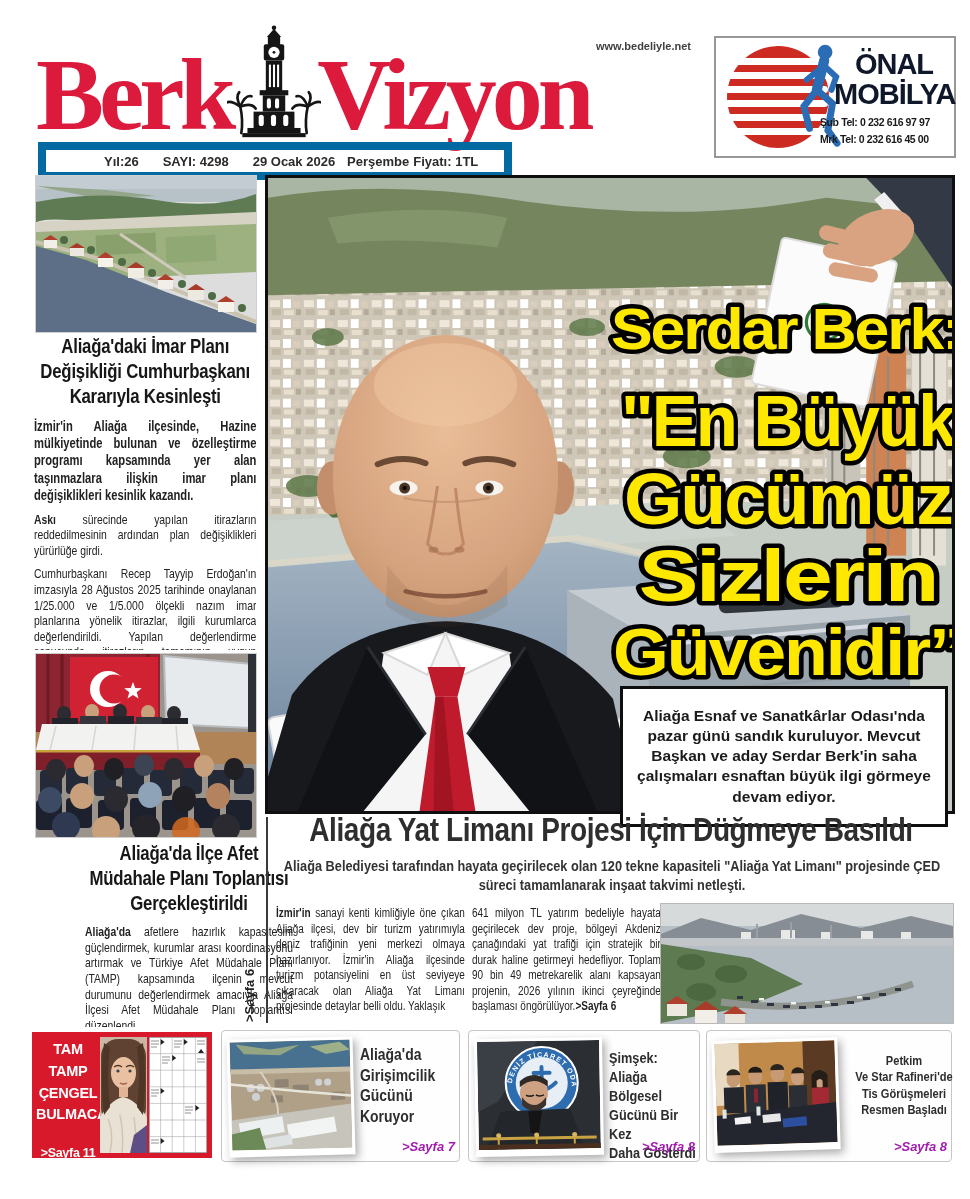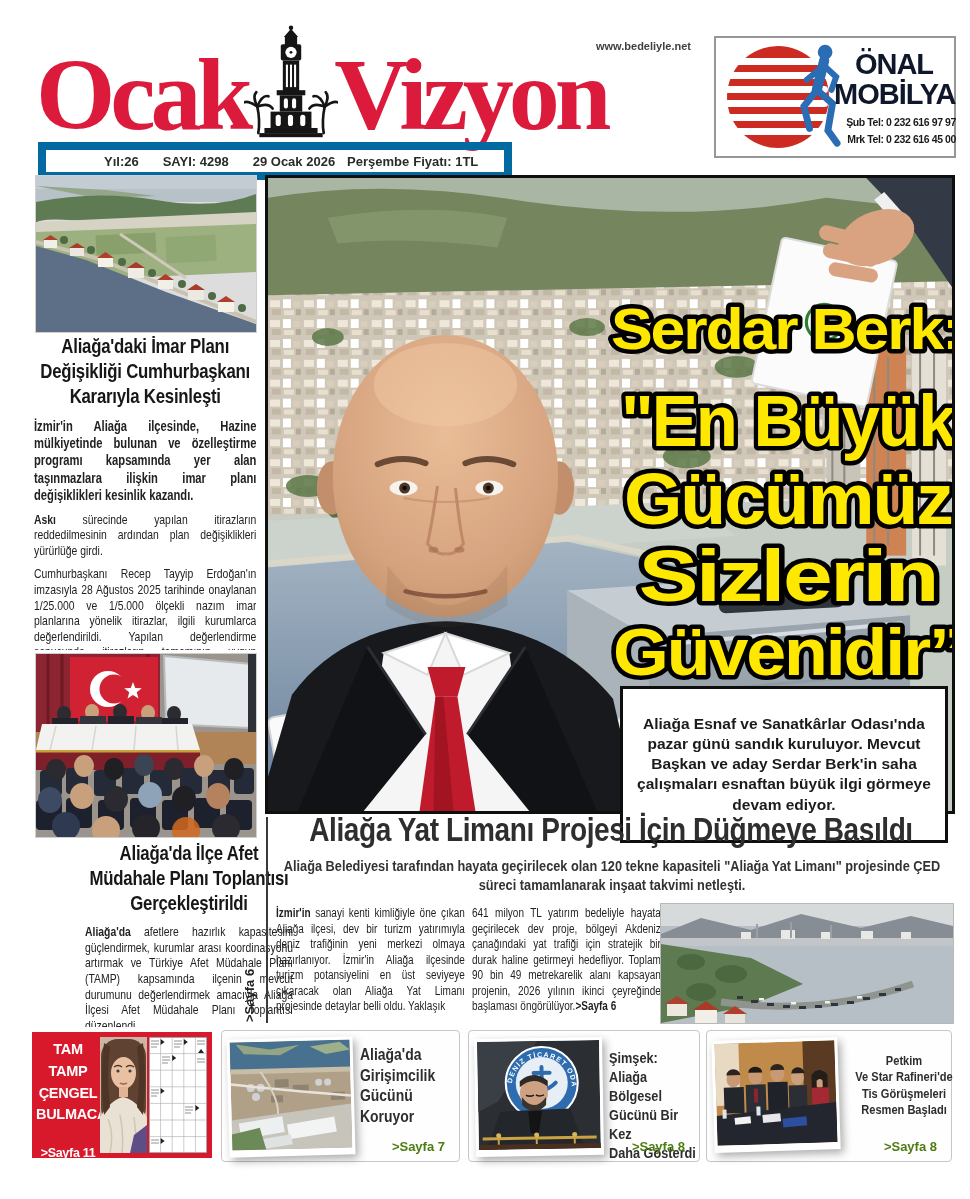--- a/index.html
+++ b/index.html
@@ -13,65 +13,65 @@
   .tower{width:94px;height:116px;margin:0 -4px 2px -4px;}
   .website{left:596px;top:40px;font-size:11px;color:#3f3f3f;font-weight:bold;}
   .infobar{left:38px;top:142px;width:458px;height:22px;border:8px solid #0369a1;
            display:flex;align-items:center;font-size:13px;font-weight:bold;color:#2b2b2b;}
   .infobar span{margin-right:24px;white-space:nowrap;}
   .infobar span:first-child{margin-left:58px;}
   
   .adbox{left:714px;top:36px;width:242px;height:122px;border:2px solid #979797;background:#fff;box-sizing:border-box;}
   .adname{position:absolute;left:118px;width:120px;text-align:center;color:#0f172a;
           font-weight:800;font-size:29px;letter-spacing:-1px;line-height:1.03;}
-  .adphone{position:absolute;left:104px;width:136px;text-align:right;color:#1a1a1a;
+  .adphone{position:absolute;left:104px;width:136px;text-align:left;color:#1a1a1a;
            font-weight:800;font-size:10.5px;letter-spacing:-0.4px;white-space:nowrap;}
   
   .photo{overflow:hidden;background:#ddd;}
   .gframe{border:1px solid #cfcfcf;}
   .cond{transform-origin:left top;}
   .art h2{margin:0;font-weight:800;text-align:center;color:#171717;
           font-size:19px;line-height:1.18;letter-spacing:-0.3px;}
   .art p{margin:8px 0 0 0;text-align:justify;color:#222;}
   .lead{font-weight:bold;font-size:13px;line-height:1.22;color:#1f1f1f;}
   .bodytxt{font-size:12.5px;line-height:1.2;}
   .pref{font-weight:800;white-space:nowrap;}
   .vref{writing-mode:vertical-rl;transform:rotate(180deg);font-weight:800;font-size:13px;color:#222;}
   
   .mainphoto{left:265px;top:175px;width:690px;height:639px;border:3px solid #0f0f0f;box-sizing:border-box;background:#c2410c;}
   .caption{left:352px;top:508px;width:304px;background:#fff;border:3px solid #0e0e0e;
-           padding:25px 9px;font-size:15.5px;font-weight:bold;text-align:center;line-height:1.3;color:#1b1b1b;}
+           padding:17px 9px;font-size:15.5px;font-weight:bold;text-align:center;line-height:1.3;color:#1b1b1b;}
   
   .marina-h{left:269px;top:813px;width:684px;overflow:visible;}
   .marina-h .inner{width:804px;margin-left:-60px;transform:scaleX(.85);transform-origin:50% 0;
        text-align:center;font-size:33px;font-weight:800;color:#2e2e2e;letter-spacing:-0.5px;line-height:1.05;}
   .marina-sub{left:281px;top:857px;width:662px;}
   .marina-sub .inner{width:752px;margin-left:-45px;transform:scaleX(.88);transform-origin:50% 0;
        text-align:center;font-size:14.5px;font-weight:bold;color:#333;line-height:1.3;}
   .mcol{top:906px;width:236px;transform:scaleX(.8);transform-origin:left top;
         font-size:12.5px;line-height:1.24;text-align:justify;color:#1f1f1f;}
   .vline{left:266px;top:817px;width:2px;height:206px;background:#3a3a3a;}
   
   .bbox{top:1030px;height:132px;border:1px solid #c6c6c6;border-radius:4px;background:#fefefe;box-sizing:border-box;}
   .pframe{position:absolute;background:#fff;padding:3px;box-shadow:3px 4px 8px rgba(0,0,0,.32);}
   .btitle{position:absolute;font-weight:800;color:#2d2d2d;line-height:1.22;}
   .btitle .inner{transform:scaleX(.82);transform-origin:left top;}
-  .bref{position:absolute;right:14px;bottom:7px;font-weight:800;font-size:13px;color:#4d7c0f;}
+  .bref{position:absolute;right:4px;bottom:7px;font-weight:800;font-size:13px;color:#a21caf;font-style:italic;}
   .puzzle{left:32px;top:1032px;width:180px;height:126px;background:#d8192b;}
   .ptxt{position:absolute;left:4px;top:7px;width:64px;text-align:center;color:#fff;
         font-weight:800;font-size:14.5px;line-height:1.5;letter-spacing:-0.3px;}
   .ptxt .pr2{font-size:12.5px;margin-top:18px;}
 </style>
 </head>
 <body>
 
 <div id="page">
 
   <div class="abs masthead">
-    <span class="mword">Ocak</span>
+    <span class="mword">Berk</span>
     <span class="tower">
       <svg viewBox="0 0 92 112" width="94" height="116">
         <g fill="#151515">
           <circle cx="46" cy="3" r="2.2"></circle>
           <path d="M46,4 L39,12 L53,12 Z"></path>
           <rect x="40" y="11" width="12" height="9"></rect>
           <rect x="36" y="19" width="20" height="16" rx="2"></rect>
           <rect x="38" y="35" width="16" height="30"></rect>
           <rect x="32" y="64" width="28" height="5"></rect>
           <rect x="35" y="69" width="22" height="16"></rect>

